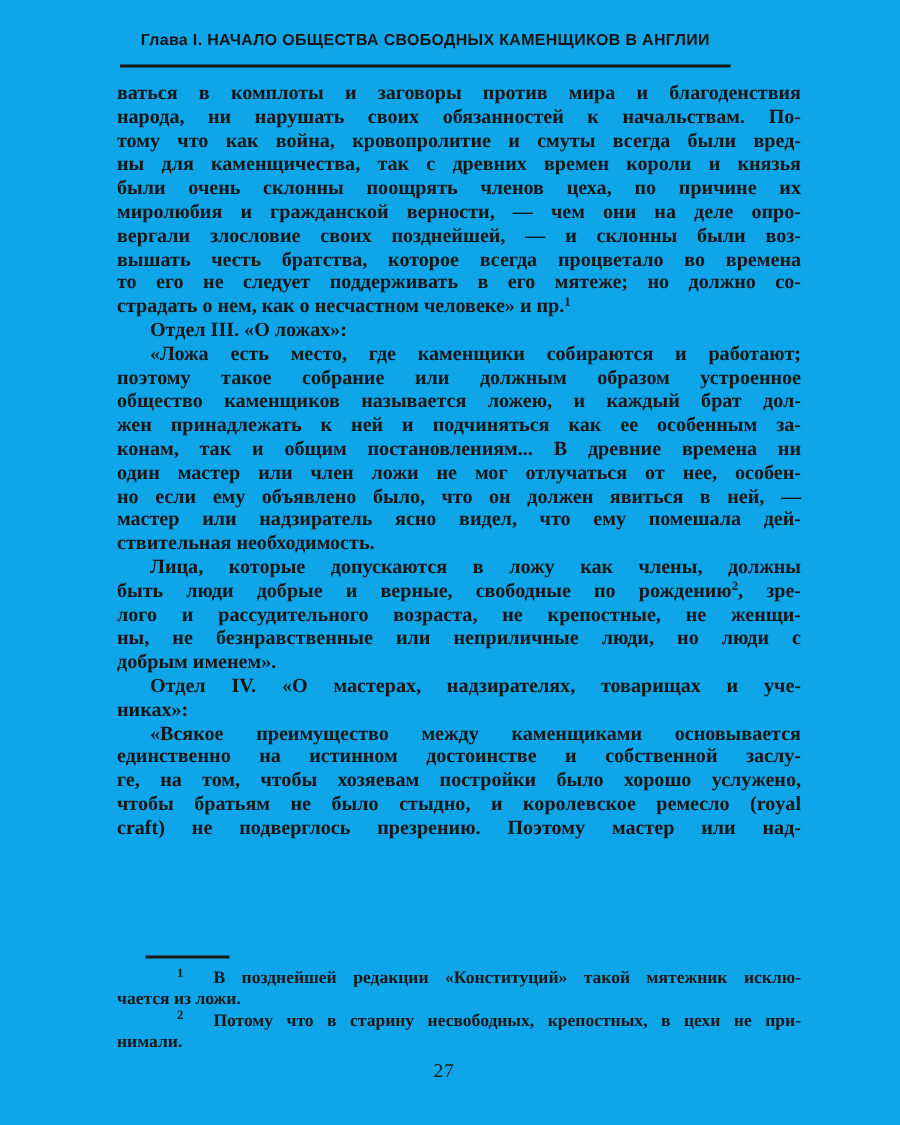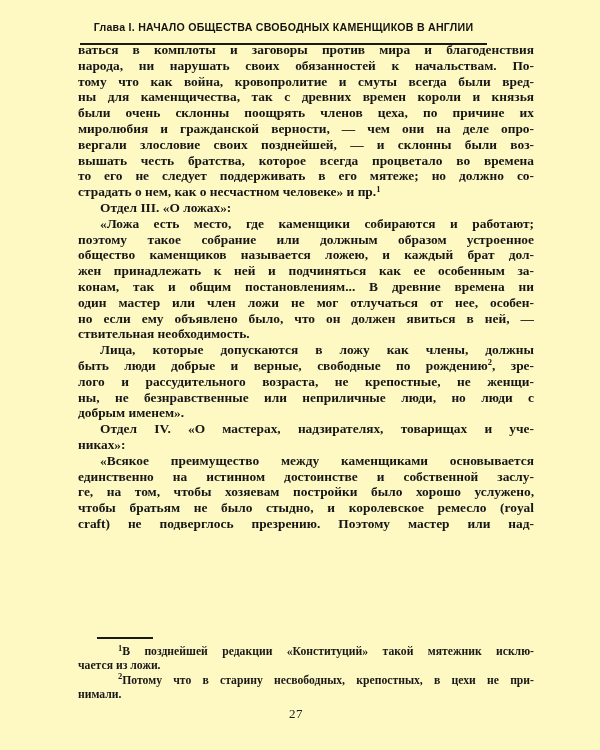--- a/index.html
+++ b/index.html
@@ -5,59 +5,59 @@
   html, body { margin: 0; padding: 0; }
   body {
     width: 600px; height: 750px;
     background: #ffffff;
     font-family: "Liberation Serif", serif;
     position: relative;
     overflow: hidden;
   }
   .page {
     position: absolute; inset: 0;
-    background: #fef9c3;
+    background: #0ea5e9;
     color: #151515;
   }
   .running-head {
     position: absolute;
     left: 80px; top: 21px; width: 407px;
     text-align: center;
     font-family: "Liberation Sans", sans-serif;
     font-weight: 700;
     font-size: 10.6px;
     letter-spacing: 0.25px;
     color: #141414;
     white-space: nowrap;
   }
   .head-rule {
     position: absolute;
     left: 80px; top: 43px; width: 407px; height: 2px;
     background: #191919;
   }
   .body-text {
     position: absolute;
-    left: 78px; top: 42px; width: 456px;
+    left: 78px; top: 54px; width: 456px;
     font-size: 13.4px;
     line-height: 15.8px;
     font-weight: 700;
     color: #161616;
   }
   .text-line { text-align: left; }
   .text-line.just { text-align: justify; text-align-last: justify; }
   .text-line.indent { text-indent: 22px; }
   .sup {
     display: inline-block;
     font-size: 8.5px;
     font-weight: 700;
     position: relative;
     top: -4.5px;
     line-height: 0;
   }
-  .fn-gap { margin-left: 0; }
+  .fn-gap { margin-left: 20px; }
   .foot-rule {
     position: absolute;
     left: 97px; top: 637px; width: 56px; height: 2px;
     background: #1a1a1a;
   }
   .footnotes {
     position: absolute;
     left: 78px; top: 645px; width: 456px;
     font-size: 11.7px;
     line-height: 14.3px;
@@ -94,20 +94,21 @@
       <div class="text-line just">то его не следует поддерживать в его мятеже; но должно со-</div>
       <div class="text-line"><span>страдать о нем, как о несчастном человеке» и пр.</span><span class="sup">1</span></div>
       <div class="text-line indent">Отдел III. «О ложах»:</div>
       <div class="text-line indent just">«Ложа есть место, где каменщики собираются и работают;</div>
       <div class="text-line just">поэтому такое собрание или должным образом устроенное</div>
       <div class="text-line just">общество каменщиков называется ложею, и каждый брат дол-</div>
       <div class="text-line just">жен принадлежать к ней и подчиняться как ее особенным за-</div>
       <div class="text-line just">конам, так и общим постановлениям... В древние времена ни</div>
       <div class="text-line just">один мастер или член ложи не мог отлучаться от нее, особен-</div>
       <div class="text-line just">но если ему объявлено было, что он должен явиться в ней, —</div>
+      <div class="text-line just">мастер или надзиратель ясно видел, что ему помешала дей-</div>
       <div class="text-line">ствительная необходимость.</div>
       <div class="text-line indent just">Лица, которые допускаются в ложу как члены, должны</div>
       <div class="text-line just"><span>быть люди добрые и верные, свободные по рождению</span><span class="sup">2</span><span>, зре-</span></div>
       <div class="text-line just">лого и рассудительного возраста, не крепостные, не женщи-</div>
       <div class="text-line just">ны, не безнравственные или неприличные люди, но люди с</div>
       <div class="text-line">добрым именем».</div>
       <div class="text-line indent just">Отдел IV. «О мастерах, надзирателях, товарищах и уче-</div>
       <div class="text-line">никах»:</div>
       <div class="text-line indent just">«Всякое преимущество между каменщиками основывается</div>
       <div class="text-line just">единственно на истинном достоинстве и собственной заслу-</div>

